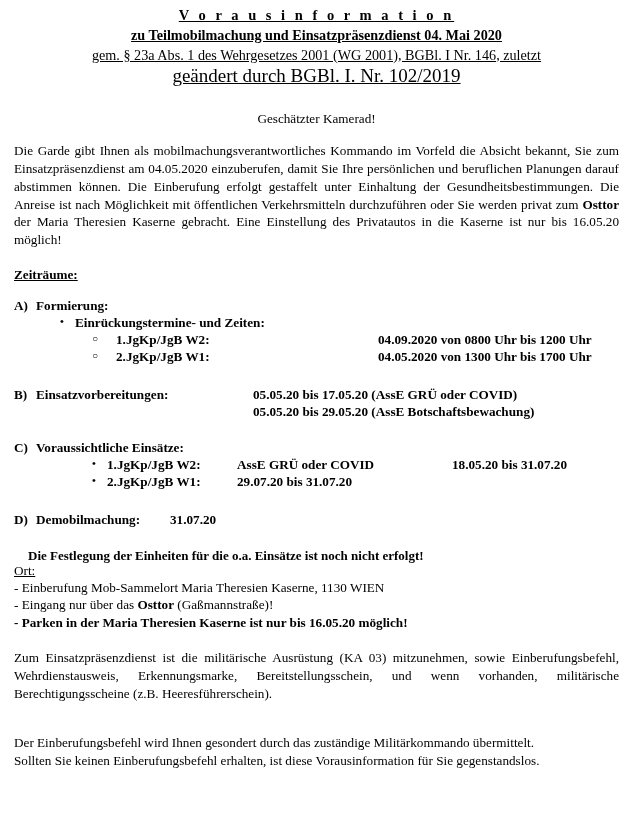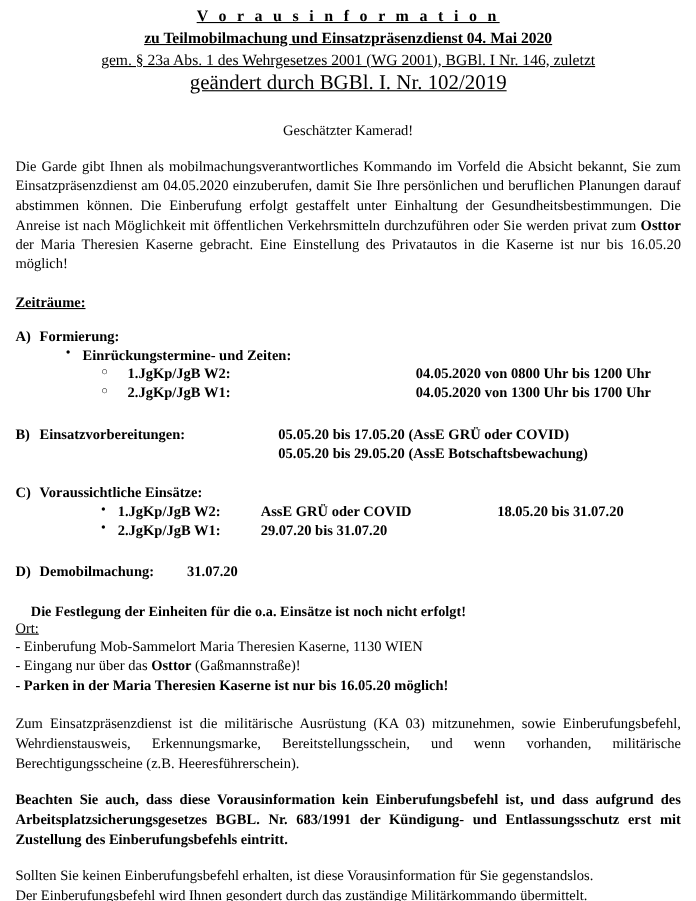--- a/index.html
+++ b/index.html
@@ -202,21 +202,21 @@
     <span class="sec-letter">A)</span>
     <span>Formierung:</span>
   </div>
   <div class="lvl1">
     <span class="bullet-dot">•</span>
     <span>Einrückungstermine-  und Zeiten:</span>
   </div>
   <div class="lvl2">
     <span class="bullet-circ">○</span>
     <span class="lbl-a">1.JgKp/JgB W2:</span>
-    <span>04.05.2020 von 0800 Uhr bis 1200 Uhr</span>
+    <span>04.09.2020 von 0800 Uhr bis 1200 Uhr</span>
   </div>
   <div class="lvl2">
     <span class="bullet-circ">○</span>
     <span class="lbl-a">2.JgKp/JgB W1:</span>
     <span>04.05.2020 von 1300 Uhr bis 1700 Uhr</span>
   </div>
 
   <div class="spacer-22"></div>
 
   <div class="sec-title">
@@ -265,20 +265,19 @@
   <div class="ort-lines">- Einberufung Mob-Sammelort Maria Theresien Kaserne, 1130 WIEN</div>
   <div class="ort-lines"><span>- Eingang nur über das </span><span class="bold">Osttor</span><span> (Gaßmannstraße)!</span></div>
   <div class="ort-lines ort-line-bold">- Parken in der Maria Theresien Kaserne ist nur bis 16.05.20 möglich!</div>
 
   <div class="spacer-18"></div>
 
   <p class="tail-justify">Zum Einsatzpräsenzdienst ist die militärische Ausrüstung (KA 03) mitzunehmen, sowie Einberufungsbefehl, Wehrdienstausweis, Erkennungsmarke, Bereitstellungsschein, und wenn vorhanden, militärische Berechtigungsscheine (z.B. Heeresführerschein).</p>
 
   <div class="spacer-16"></div>
 
-  <p class="tail-bold">Beachten Sie auch, dass diese Vorausinformation kein Einberufungsbefehl ist, und dass aufgrund des Arbeitsplatzsicherungsgesetzes BGBL. Nr. 683/1991 der Kündigung- und Entlassungsschutz erst mit Zustellung des Einberufungsbefehls eintritt.</p>
 
   <div class="spacer-16"></div>
 
+  <p class="tail-para">Der Einberufungsbefehl wird Ihnen gesondert durch das zuständige Militärkommando übermittelt.</p>
   <p class="tail-para">Sollten Sie keinen Einberufungsbefehl erhalten, ist diese Vorausinformation für Sie gegenstandslos.</p>
-  <p class="tail-para">Der Einberufungsbefehl wird Ihnen gesondert durch das zuständige Militärkommando übermittelt.</p>
 
 </div>
 
 </body></html>

